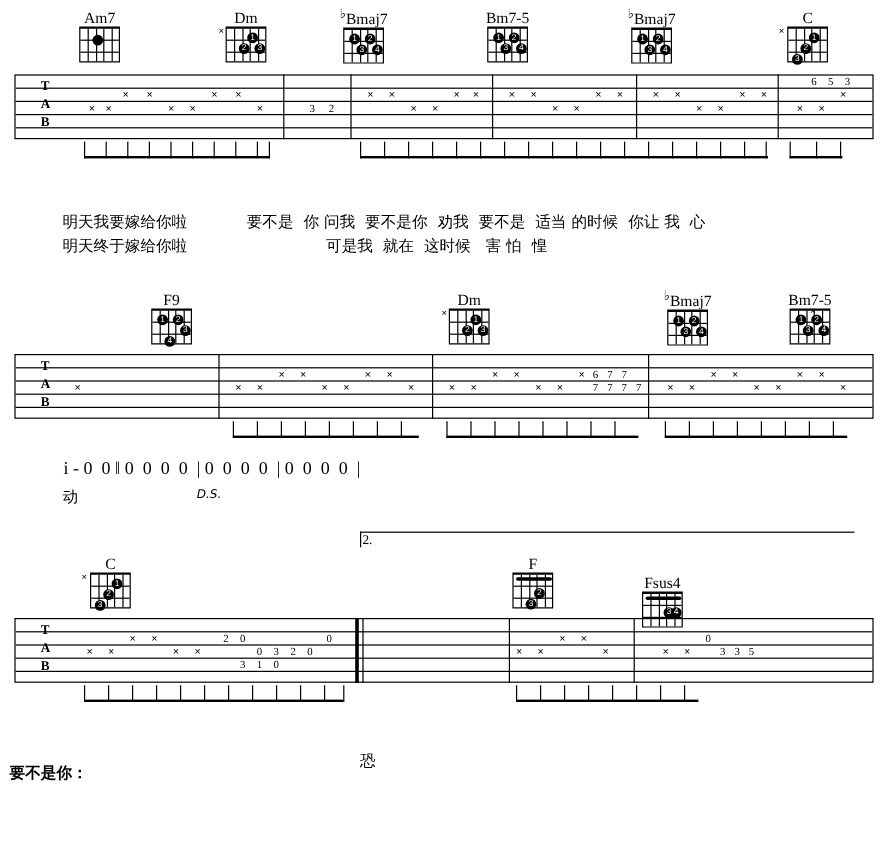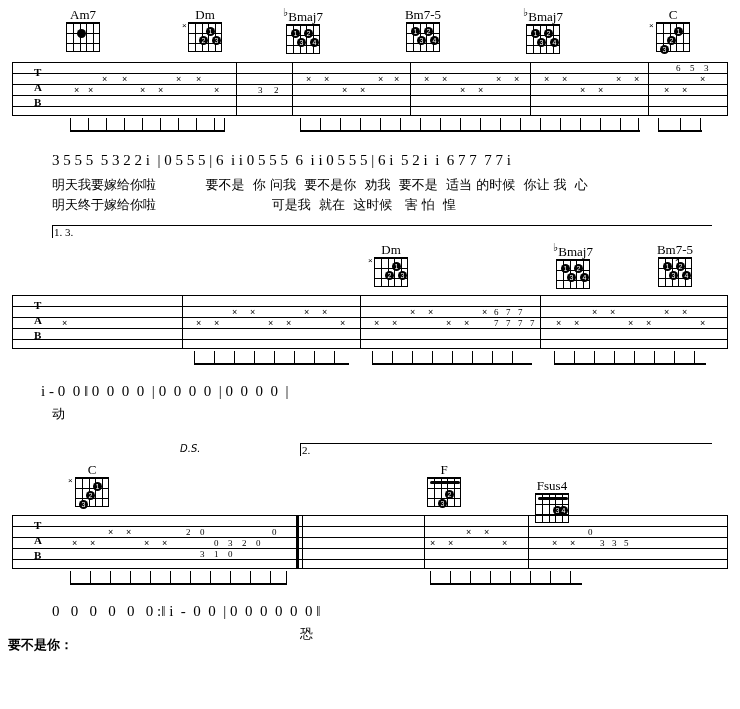--- a/index.html
+++ b/index.html
@@ -271,33 +271,42 @@
     <div class="stem" style="left:540px;top:118px;height:14px;"></div>
     <div class="stem" style="left:560px;top:118px;height:14px;"></div>
     <div class="stem" style="left:580px;top:118px;height:14px;"></div>
     <div class="stem" style="left:600px;top:118px;height:14px;"></div>
     <div class="stem" style="left:620px;top:118px;height:14px;"></div>
     <div class="stem" style="left:638px;top:118px;height:14px;"></div>
     <div class="stem" style="left:658px;top:118px;height:14px;"></div>
     <div class="stem" style="left:680px;top:118px;height:14px;"></div>
     <div class="stem" style="left:700px;top:118px;height:14px;"></div>
 
-    <div class="jp" style="left:52px;top:152px;">3 5 5 5  5 3 2 2 i  | 0 5 5 5 | 6  i i 0 5 5 5  6  i i 0 5 5 5 | 6 i  5 2 i  i  6 7 7  7 7 i</div>
     <div class="lyr" style="left:52px;top:196px;">明天终于嫁给你啦                            可是我  就在  这时候   害 怕  惶</div>
     <div class="lyr" style="left:52px;top:176px;">明天我要嫁给你啦            要不是  你 问我  要不是你  劝我  要不是  适当 的时候  你让 我  心</div>
   </div>
 
   <div class="system" style="top:225px;left:0;width:740px;height:190px;">
 
-    <div class="ending" style="left:52px;top:0;width:660px;height:14px;">
-      <div class="top" style="width:660px;"></div>
-      <div class="left" style="height:13px;"></div>
-      <div class="lbl">1. 3.</div>
-    </div>
-
+
+    <div class="chord" style="left:118px;top:18px;width:50px;">
+      <div class="name">F9</div>
+      <div class="grid">
+        <div class="v" style="left:6px;"></div>
+          <div class="v" style="left:13px;"></div>
+        <div class="v" style="left:19px;"></div>
+          <div class="v" style="left:26px;"></div>
+        <div class="h" style="top:9px;"></div>
+          <div class="h" style="top:19px;"></div>
+        <div class="dot" style="left:4px;top:3px;">1</div>
+        <div class="dot" style="left:17px;top:3px;">2</div>
+        <div class="dot" style="left:23px;top:12px;">3</div>
+        <div class="dot" style="left:10px;top:21px;">4</div>
+      </div>
+    </div>
 
     <div class="chord" style="left:366px;top:18px;width:50px;">
       <div class="name">Dm</div>
       <div class="grid">
         <div class="v" style="left:6px;"></div>
           <div class="v" style="left:13px;"></div>
         <div class="v" style="left:19px;"></div>
           <div class="v" style="left:26px;"></div>
         <div class="h" style="top:9px;"></div>
           <div class="h" style="top:19px;"></div>
@@ -411,23 +420,23 @@
     <div class="stem" style="left:512px;top:126px;height:14px;"></div>
     <div class="stem" style="left:554px;top:126px;height:14px;"></div>
     <div class="stem" style="left:574px;top:126px;height:14px;"></div>
     <div class="stem" style="left:594px;top:126px;height:14px;"></div>
     <div class="stem" style="left:614px;top:126px;height:14px;"></div>
     <div class="stem" style="left:634px;top:126px;height:14px;"></div>
     <div class="stem" style="left:654px;top:126px;height:14px;"></div>
     <div class="stem" style="left:674px;top:126px;height:14px;"></div>
     <div class="stem" style="left:694px;top:126px;height:14px;"></div>
 
-    <div class="jp" style="left:41px;top:158px;">i - 0  0 ‖ 0  0  0  0  | 0  0  0  0  | 0  0  0  0  |</div>
+    <div class="jp" style="left:53px;top:158px;">i - 0  0 ‖ 0  0  0  0  | 0  0  0  0  | 0  0  0  0  |</div>
     <div class="lyr" style="left:52px;top:180px;">动</div>
-    <div class="lyr ital small" style="left:180px;top:182px;margin-top:36px;">D.S.</div>
+    <div class="lyr ital small" style="left:164px;top:182px;">D.S.</div>
   </div>
 
   <div class="system" style="top:435px;left:0;width:740px;height:190px;">
 
     <div class="ending" style="left:300px;top:8px;width:412px;height:14px;">
       <div class="top" style="width:412px;"></div>
       <div class="left" style="height:13px;"></div>
       <div class="lbl">2.</div>
     </div>
 
@@ -537,19 +546,18 @@
     <div class="stem" style="left:286px;top:136px;height:14px;"></div>
     <div class="stem" style="left:430px;top:136px;height:14px;"></div>
     <div class="stem" style="left:450px;top:136px;height:14px;"></div>
     <div class="stem" style="left:470px;top:136px;height:14px;"></div>
     <div class="stem" style="left:490px;top:136px;height:14px;"></div>
     <div class="stem" style="left:510px;top:136px;height:14px;"></div>
     <div class="stem" style="left:530px;top:136px;height:14px;"></div>
     <div class="stem" style="left:550px;top:136px;height:14px;"></div>
     <div class="stem" style="left:570px;top:136px;height:14px;"></div>
 
-    <div class="jp" style="left:52px;top:168px;">0   0   0   0   0   0 :‖ i  -  0  0  | 0  0  0  0  0  0 ‖</div>
     <div class="lyr" style="left:300px;top:190px;">恐</div>
   </div>
 
   <div class="foot footTitle" style="left:8px;top:634px;">要不是你：</div>
 
 </div>
 
 </body></html>

